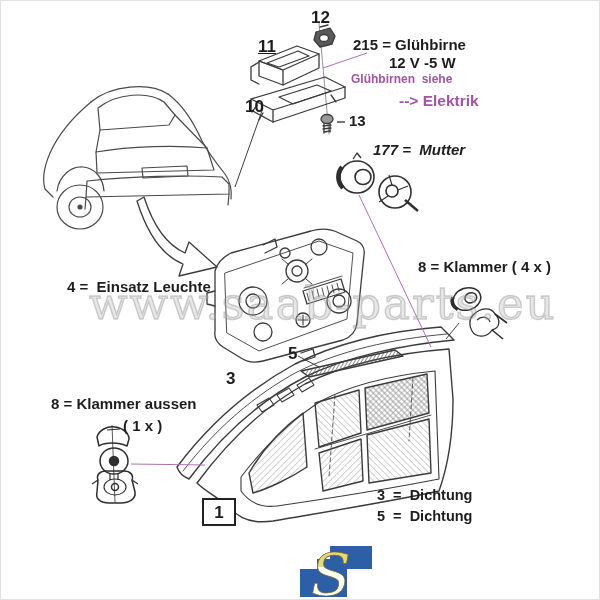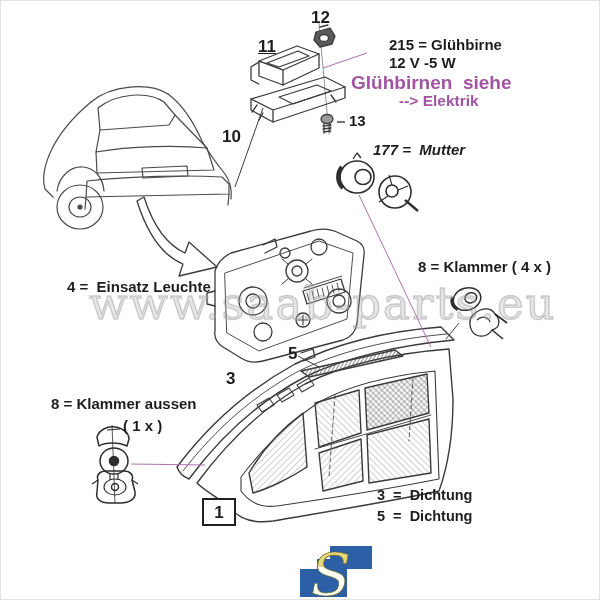--- a/index.html
+++ b/index.html
@@ -181,26 +181,26 @@
       <path d="M262,107 L234,186" stroke="#3b3b3b" stroke-width="1"></path>
       <path d="M297,355 L318,366" stroke="#3b3b3b" stroke-width="1"></path>
       <path d="M336,121 L344,121" stroke="#3b3b3b" stroke-width="1.4"></path>
     </g>
   </svg>
 
   <div id="watermark">www.saab-parts.eu</div>
 
   <div class="lbl num" style="left:310px;top:8px;">12</div>
   <div class="lbl num" style="left:257px;top:37px;text-decoration:underline;">11</div>
-  <div class="lbl num" style="left:221px;top:97px;margin-top:30px;">10</div>
+  <div class="lbl num" style="left:244px;top:97px;">10</div>
   <div class="lbl txt" style="left:348px;top:112px;">13</div>
 
-  <div class="lbl txt" style="left:352px;top:36px;margin-left:36px;">215 = Glühbirne</div>
+  <div class="lbl txt" style="left:352px;top:36px;">215 = Glühbirne</div>
   <div class="lbl txt" style="left:388px;top:54px;">12 V -5 W</div>
-  <div class="lbl txt magenta" style="left:350px;top:72px;font-size:19px;">Glühbirnen  siehe</div>
+  <div class="lbl txt magenta" style="left:350px;top:72px;font-size:12px;">Glühbirnen  siehe</div>
   <div class="lbl txt magenta" style="left:398px;top:92px;font-size:15.5px;">--&gt; Elektrik</div>
 
   <div class="lbl txt" style="left:372px;top:141px;font-style:italic;">177 =  Mutter</div>
   <div class="lbl txt" style="left:66px;top:278px;">4 =  Einsatz Leuchte</div>
   <div class="lbl txt" style="left:417px;top:258px;">8 = Klammer ( 4 x )</div>
 
   <div class="lbl num" style="left:287px;top:344px;">5</div>
   <div class="lbl num" style="left:225px;top:369px;">3</div>
 
   <div class="lbl txt" style="left:50px;top:395px;">8 = Klammer aussen</div>

